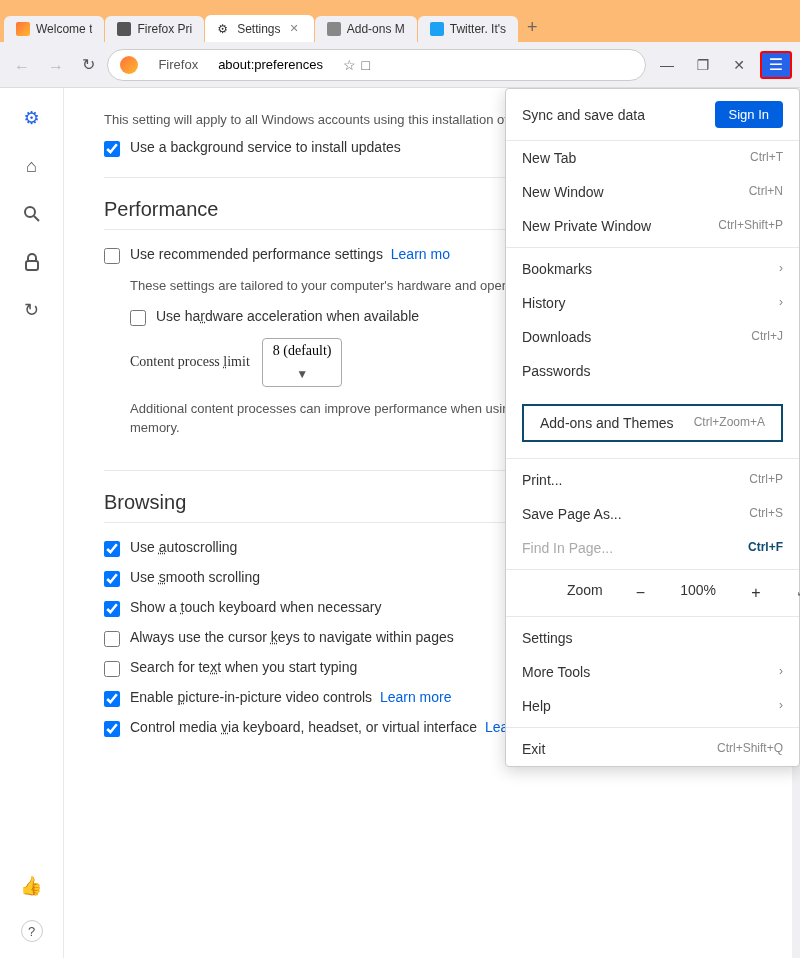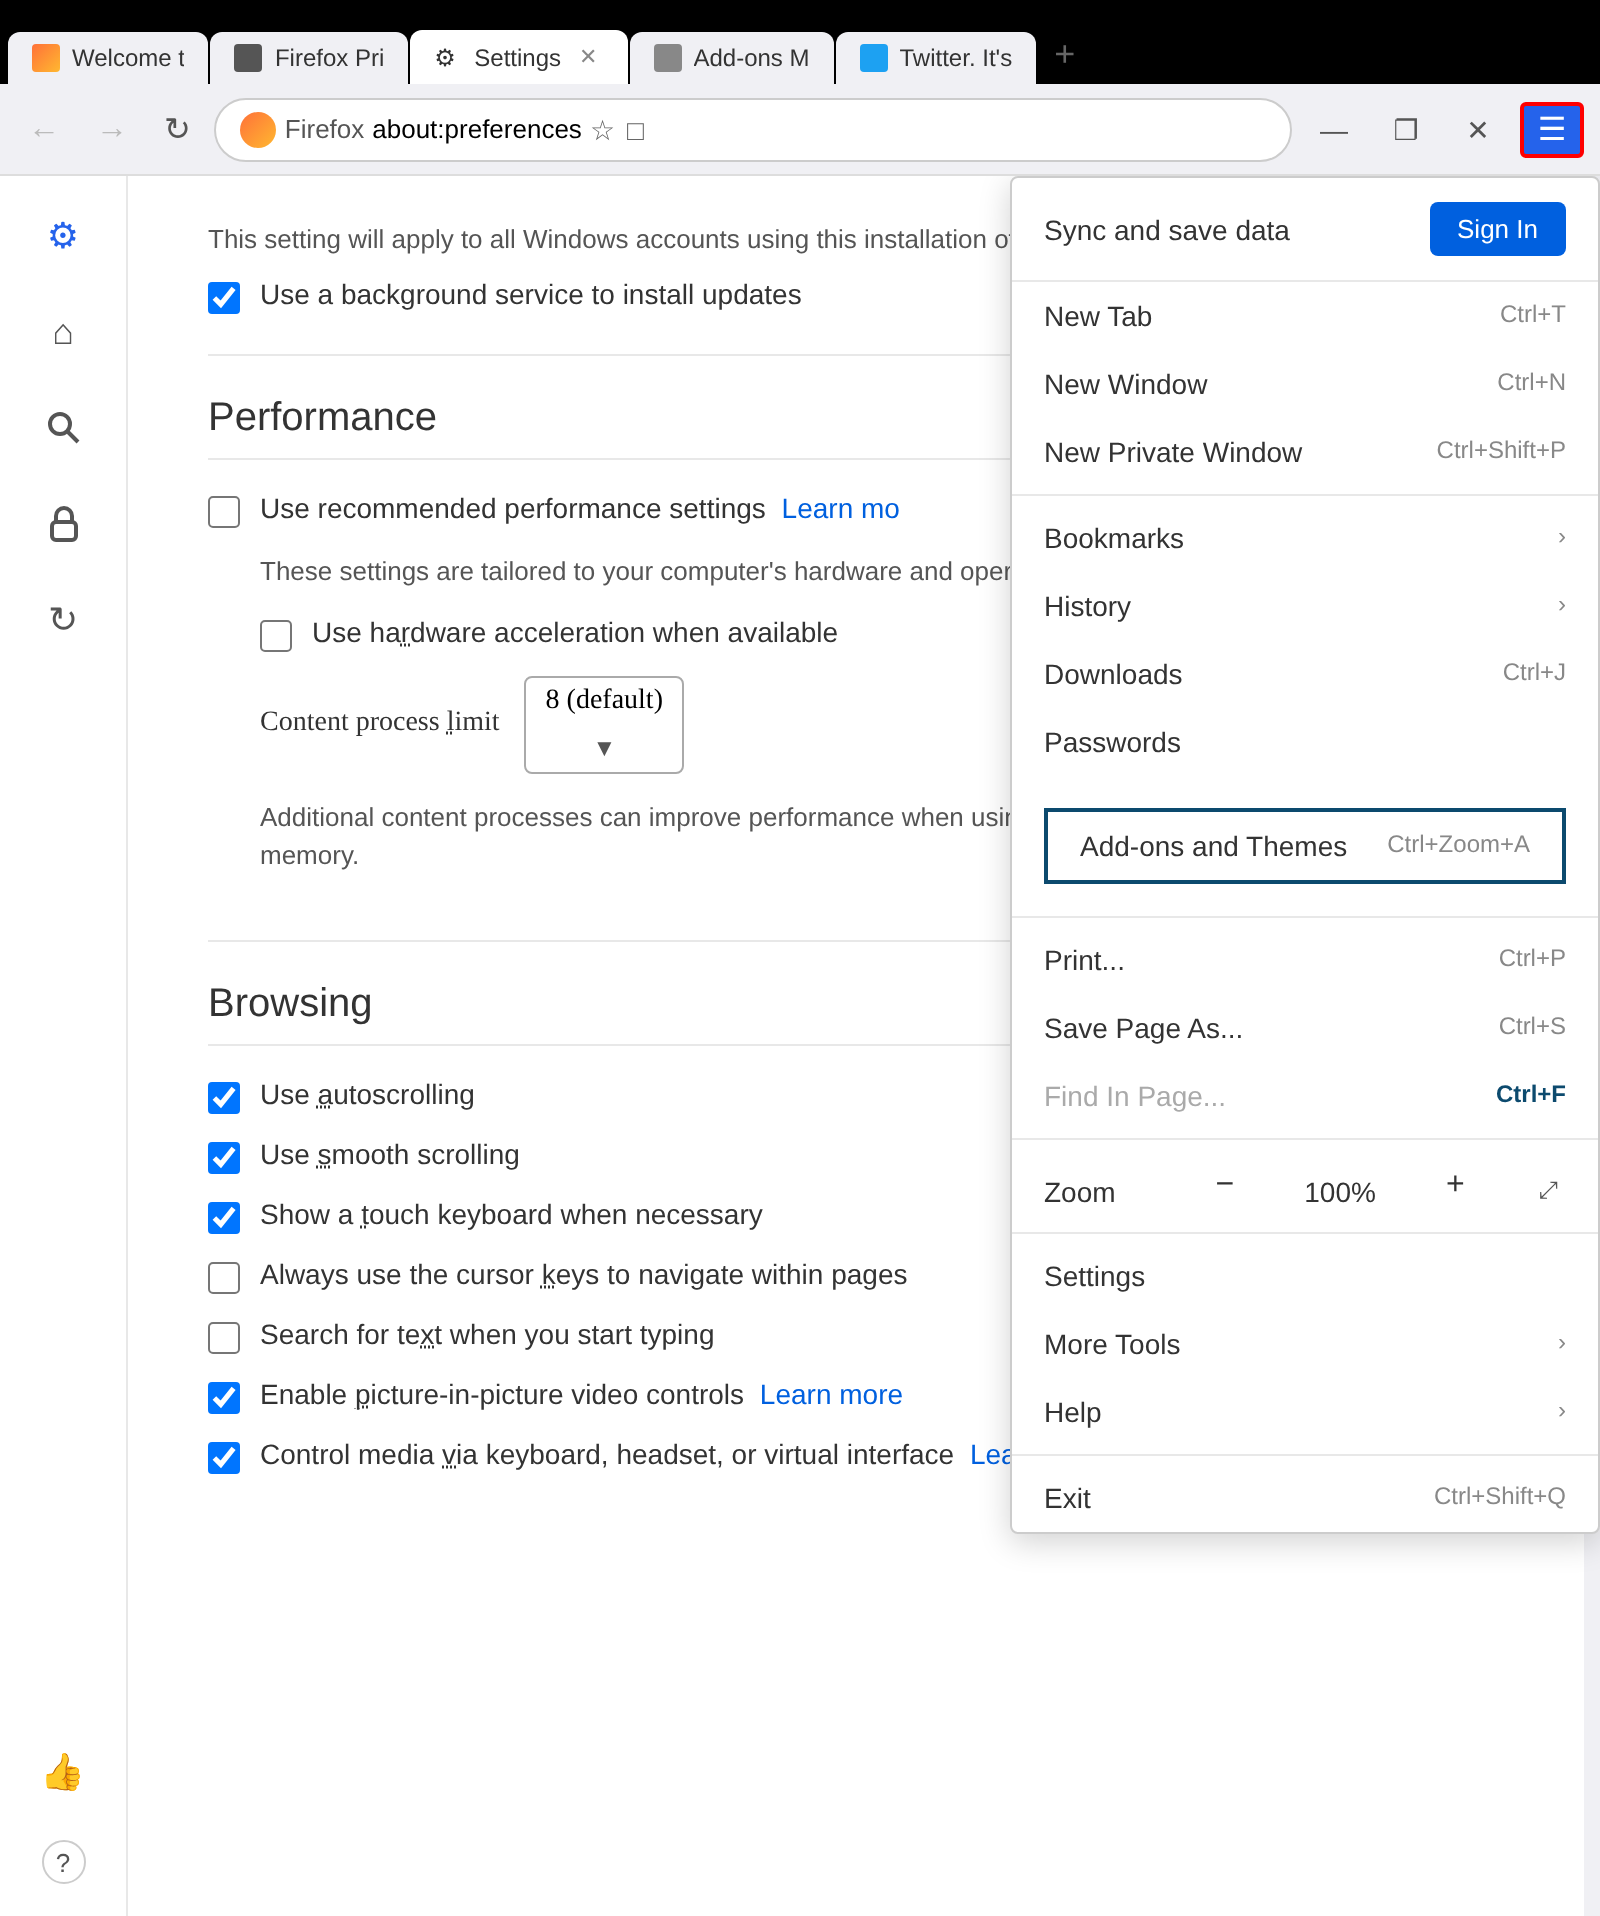--- a/index.html
+++ b/index.html
@@ -2,33 +2,33 @@
 <html><head>
   <meta charset="utf-8">
   <style>
     * { box-sizing: border-box; margin: 0; padding: 0; }
     body { font-family: -apple-system, 'Segoe UI', Arial, sans-serif; font-size: 14px; background: #f9f9fb; overflow: hidden; width: 800px; height: 958px; }
 
     
     .browser-window { width: 800px; height: 958px; display: flex; flex-direction: column; background: #f0f0f4; }
 
     
-    .tab-bar { background: #000000; display: flex; align-items: flex-end; padding: 6px 4px 0 4px; height: 42px; gap: 1px; }
+    .tab-bar { background: #fdba74; display: flex; align-items: flex-end; padding: 6px 4px 0 4px; height: 42px; gap: 1px; }
     .tab { display: flex; align-items: center; gap: 6px; padding: 6px 12px; background: #f0f0f4; border-radius: 6px 6px 0 0; font-size: 12px; color: #333; max-width: 160px; cursor: pointer; position: relative; }
     .tab.active { background: #fff; color: #333; }
     .tab-favicon { width: 14px; height: 14px; border-radius: 2px; flex-shrink: 0; }
     .tab-label { overflow: hidden; text-overflow: ellipsis; white-space: nowrap; flex: 1; }
     .tab-close { font-size: 11px; color: #888; cursor: pointer; padding: 1px 3px; border-radius: 3px; }
     .tab-new { background: none; border: none; font-size: 18px; color: #666; cursor: pointer; padding: 4px 8px; }
 
     
     .nav-bar { background: #f0f0f4; display: flex; align-items: center; padding: 6px 8px; gap: 6px; height: 46px; border-bottom: 1px solid #ddd; }
     .nav-btn { background: none; border: none; cursor: pointer; padding: 4px 6px; border-radius: 4px; color: #555; font-size: 16px; }
     .nav-btn.disabled { color: #bbb; cursor: default; }
-    .address-bar { flex: 1; display: flex; align-items: center; background: #fff; border: 1px solid #ccc; border-radius: 20px; padding: 4px 12px; gap: 4px; height: 32px; }
+    .address-bar { flex: 1; display: flex; align-items: center; background: #fff; border: 1px solid #ccc; border-radius: 20px; padding: 4px 12px; gap: 20px; height: 32px; }
     .address-icons { display: flex; gap: 6px; align-items: center; }
     .addr-icon { color: #666; font-size: 14px; cursor: pointer; }
     .win-btn { width: 30px; height: 28px; background: none; border: none; cursor: pointer; font-size: 14px; color: #555; display: flex; align-items: center; justify-content: center; border-radius: 3px; }
     .hamburger-btn { width: 32px; height: 28px; background: #2563eb; border: 2px solid red; cursor: pointer; font-size: 16px; color: white; display: flex; align-items: center; justify-content: center; border-radius: 3px; }
 
     
     .main-area { display: flex; flex: 1; overflow: hidden; position: relative; }
 
     
     .sidebar { width: 64px; background: #fff; border-right: 1px solid #e8e8e8; display: flex; flex-direction: column; align-items: center; padding: 16px 0; gap: 20px; }
@@ -57,21 +57,21 @@
 
     
     .hamburger-menu { position: absolute; top: 0; right: 0; width: 295px; background: #fff; border: 1px solid #ccc; box-shadow: 0 4px 16px rgba(0,0,0,0.18); z-index: 100; border-radius: 4px; overflow: visible; }
     .menu-header { display: flex; align-items: center; justify-content: space-between; padding: 12px 16px; border-bottom: 1px solid #e8e8e8; }
     .menu-header-title { font-size: 14px; color: #333; font-weight: 400; }
     .sign-in-btn { background: #0060df; color: white; border: none; border-radius: 4px; padding: 6px 14px; font-size: 13px; cursor: pointer; }
     .menu-item { display: flex; justify-content: space-between; padding: 9px 16px; cursor: pointer; font-size: 14px; color: #333; }
     .menu-item .shortcut { color: #888; font-size: 12px; }
     .menu-item .chevron { color: #888; font-size: 12px; }
     .menu-separator { border: none; border-top: 1px solid #e8e8e8; margin: 4px 0; }
-    .zoom-row { display: flex; align-items: flex-end; padding: 8px 16px; gap: 25px; }
+    .zoom-row { display: flex; align-items: flex-start; padding: 8px 16px; gap: 25px; margin-left: 45px; }
     .zoom-label { font-size: 14px; color: #333; flex: 1; }
     .zoom-btn { background: none; border: none; cursor: pointer; font-size: 16px; color: #333; padding: 2px 8px; border-radius: 3px; }
     .zoom-value { font-size: 14px; color: #333; min-width: 40px; text-align: center; }
     .zoom-expand { font-size: 12px; color: #555; cursor: pointer; padding: 2px 4px; }
 
     
     .settings-content::-webkit-scrollbar { width: 8px; }
     .settings-content::-webkit-scrollbar-track { background: #f0f0f4; }
     .settings-content::-webkit-scrollbar-thumb { background: #ccc; border-radius: 4px; }
 

